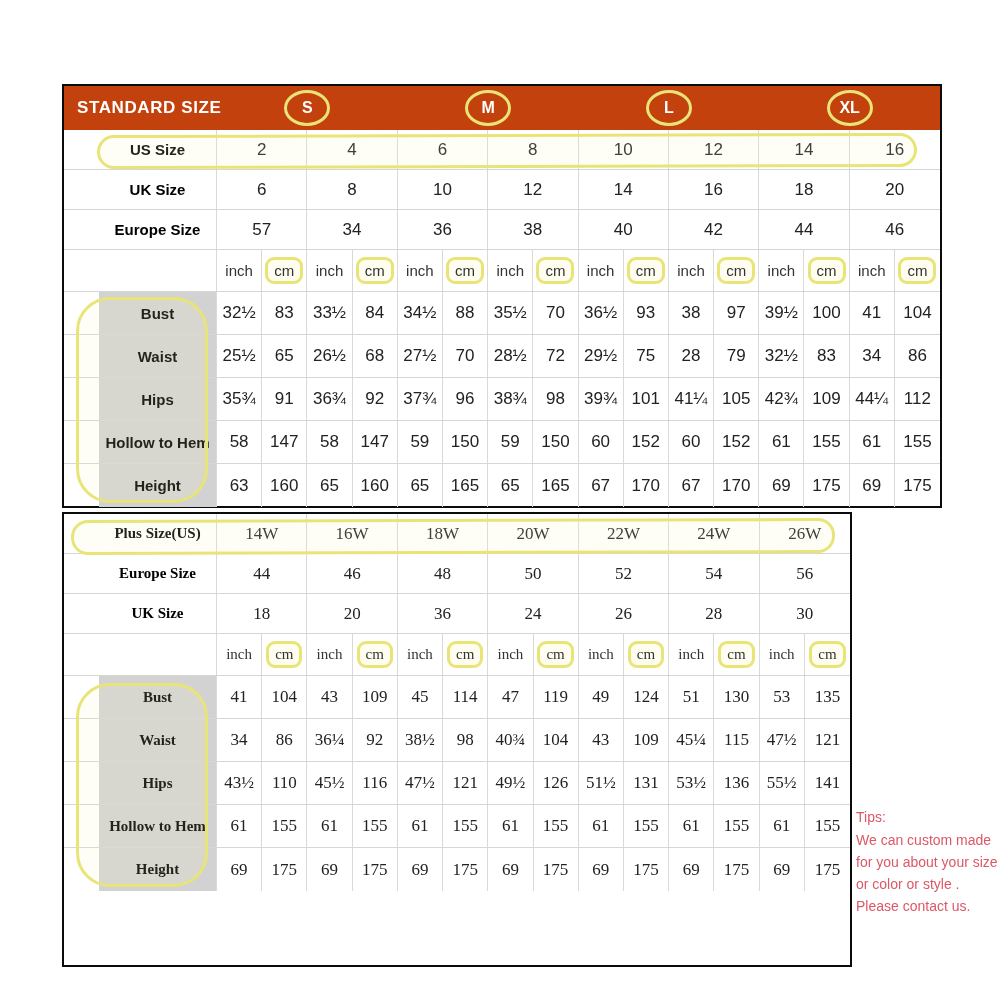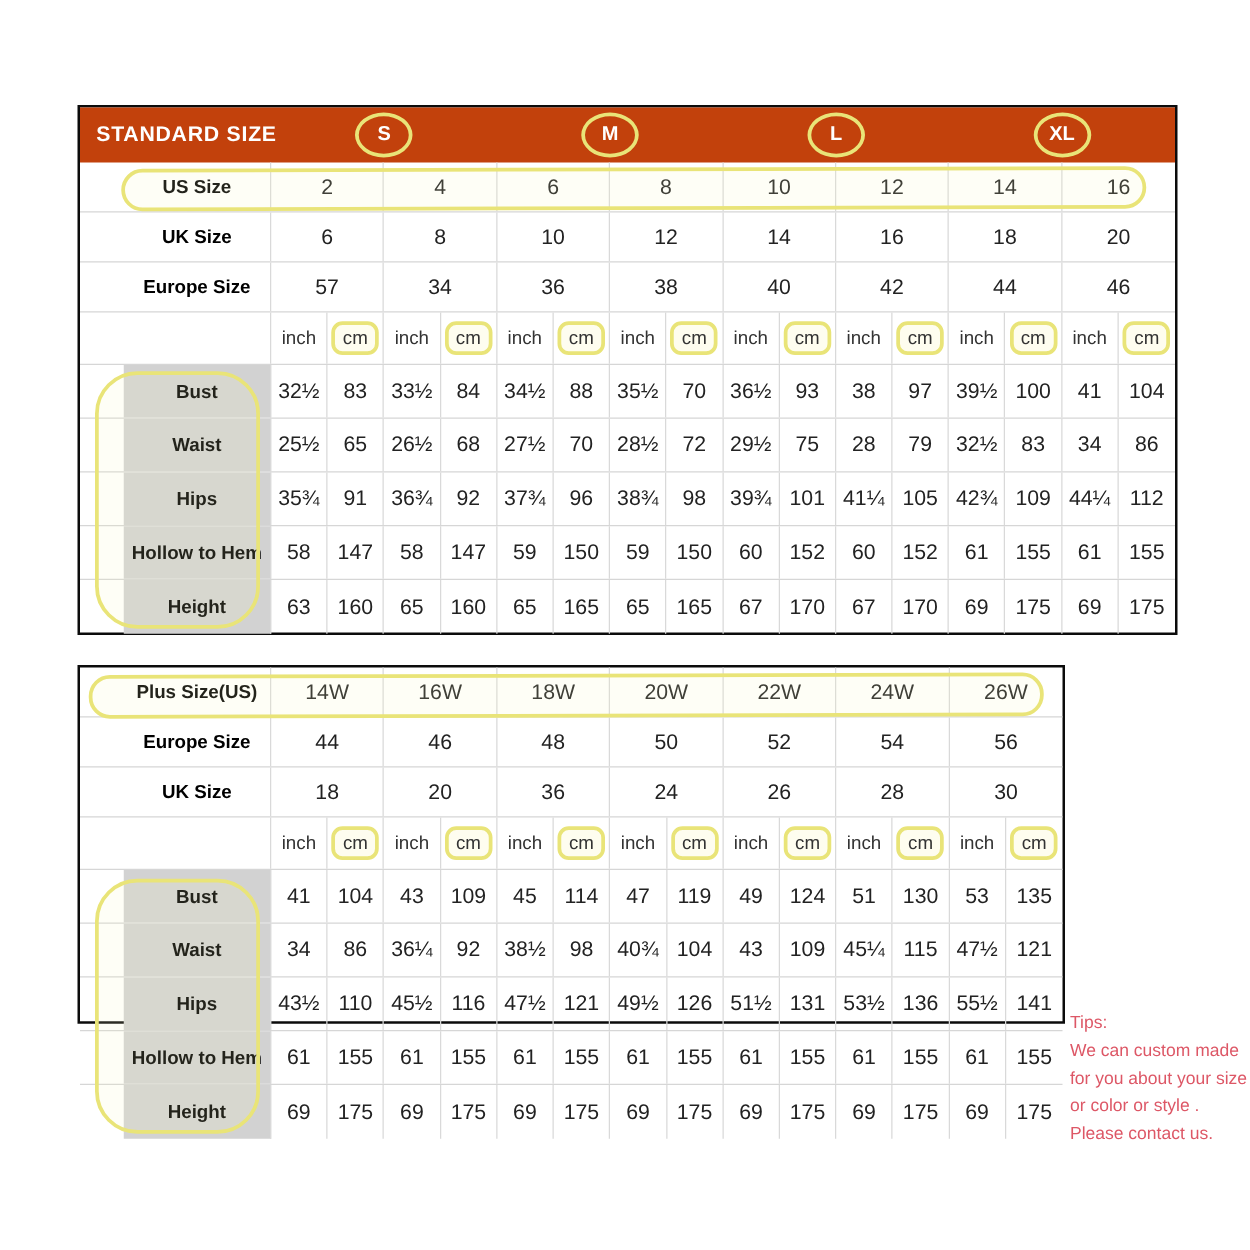--- a/index.html
+++ b/index.html
@@ -1,20 +1,20 @@
 <!DOCTYPE html>
 <html><head>
 <meta charset="utf-8">
 <style>
   * { margin:0; padding:0; box-sizing:border-box; }
   html,body { width:1000px; height:1000px; background:#ffffff;
     font-family:"Liberation Sans", sans-serif; color:#1c1c1c; }
   .size-table { position:absolute; border:2px solid #0b0b0b; background:#fff; }
   #standard-table { left:62px; top:84px; width:880px; height:424px; }
-  #plus-table    { left:62px; top:532px; width:790px; height:287px; }
+  #plus-table    { left:62px; top:512px; width:790px; height:455px;font-family:Liberation Serif, serif; }
 
   
   .hdr { height:44px; background:#c2410c; display:flex; align-items:center; }
   .hdr-title { width:153px; padding-left:13px; color:#fff; font-weight:bold;
     font-size:17px; letter-spacing:0.6px; white-space:nowrap; }
   .hdr-groups { flex:1; display:flex; height:100%; }
   .letter-group { flex:1; display:flex; align-items:center; justify-content:center; }
   .letter-circle { min-width:46px; height:36px; padding:0 8px; border:3px solid #e9e478;
     border-radius:50%; display:flex; align-items:center; justify-content:center;
     color:#fff; font-weight:bold; font-size:16px; }

